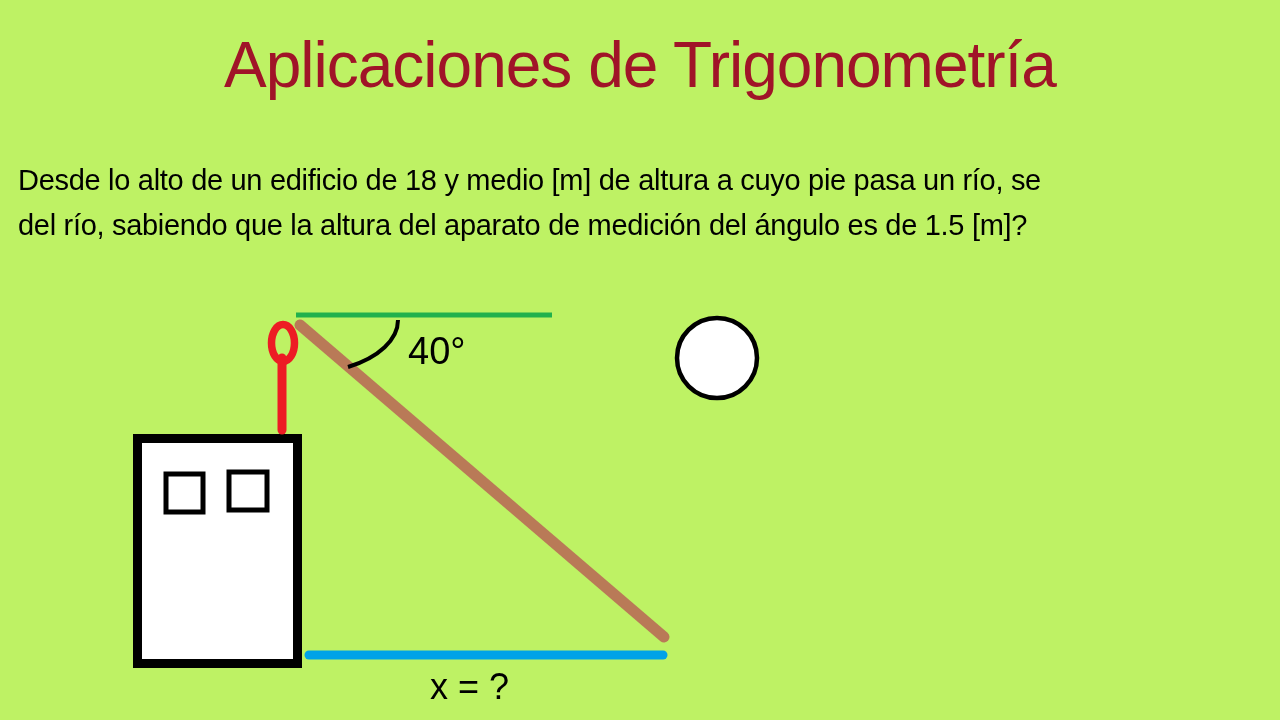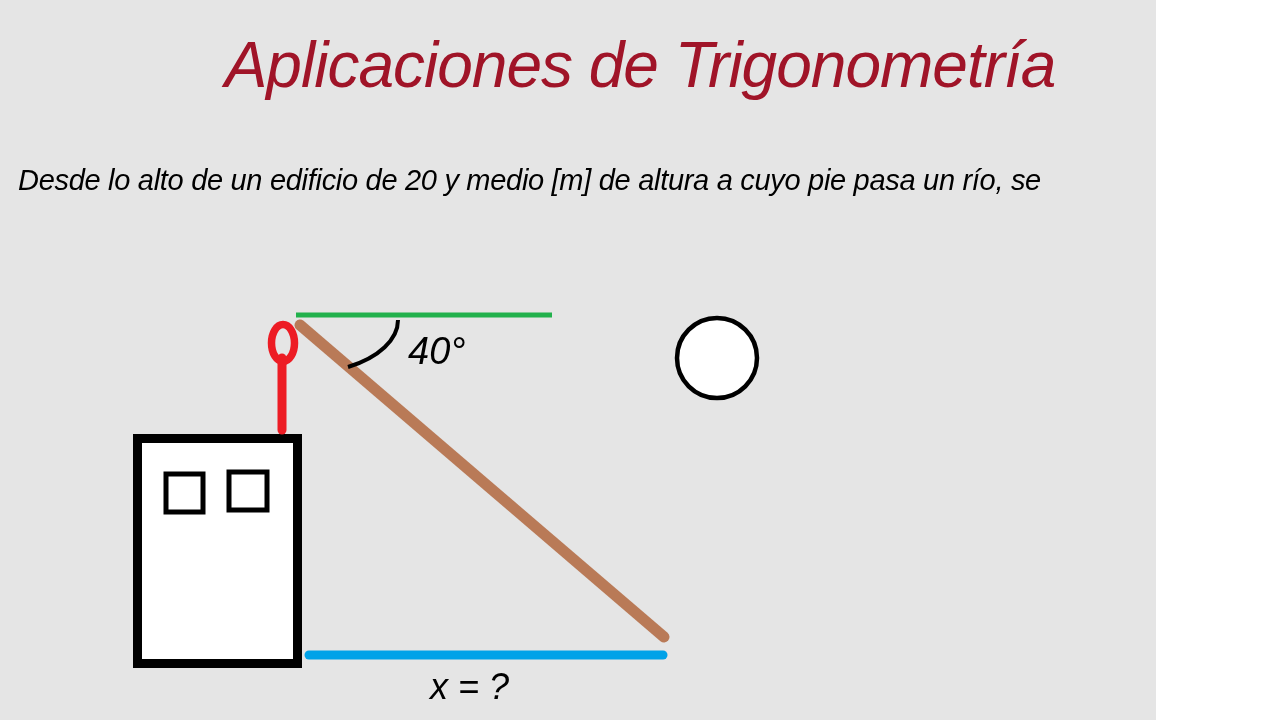--- a/index.html
+++ b/index.html
@@ -6,24 +6,23 @@
     margin: 0;
     padding: 0;
     background: #ffffff;
     width: 1280px;
     height: 720px;
     overflow: hidden;
     font-family: "Liberation Sans", sans-serif;
   }
   .stage {
     position: relative;
-    width: 1156px;
+    width: 1280px;
     height: 720px;
-    background: #e5e5e5;
-    font-style: italic;
+    background: #bef264;
   }
   .slide-title {
     position: absolute;
     top: 28px;
     left: 0;
     width: 1280px;
     text-align: center;
     font-size: 64px;
     font-weight: 500;
     letter-spacing: -1px;
@@ -66,21 +65,22 @@
   }
 </style>
 </head>
 <body>
 
 <div class="stage">
 
   <div class="slide-title" style="color: rgb(160, 20, 40);">Aplicaciones de Trigonometría</div>
 
   <div class="problem-text">
-    <div class="problem-line">Desde lo alto de un edificio de 20 y medio [m] de altura a cuyo pie pasa un río, se</div>
+    <div class="problem-line">Desde lo alto de un edificio de 18 y medio [m] de altura a cuyo pie pasa un río, se</div>
+    <div class="problem-line">del río, sabiendo que la altura del aparato de medición del ángulo es de 1.5 [m]?</div>
   </div>
 
   <svg class="diagram-svg" width="1280" height="720" viewBox="0 0 1280 720">
 
     <line x1="296" y1="315" x2="552" y2="315" stroke-width="5" stroke="#22B14C"></line>
 
     <line x1="300" y1="325" x2="664" y2="637" stroke-width="11" stroke-linecap="round" stroke="#B97A57"></line>
 
     <path d="M 398 320 A 99 54 0 0 1 348 367" fill="none" stroke-width="4" stroke="#000000"></path>
 

